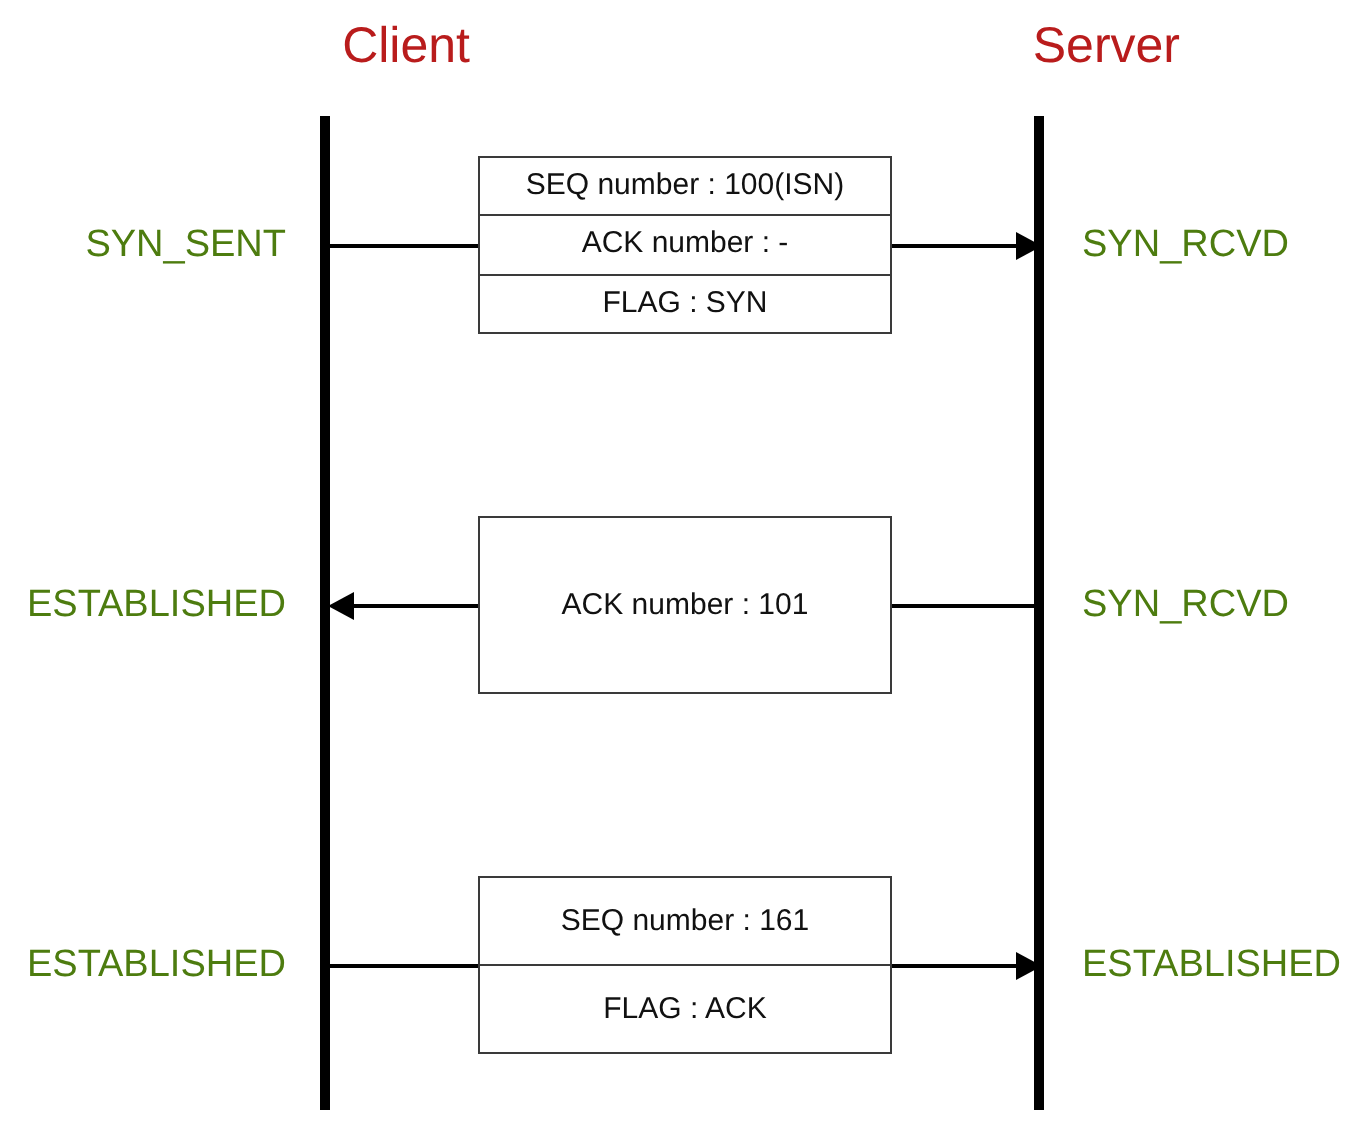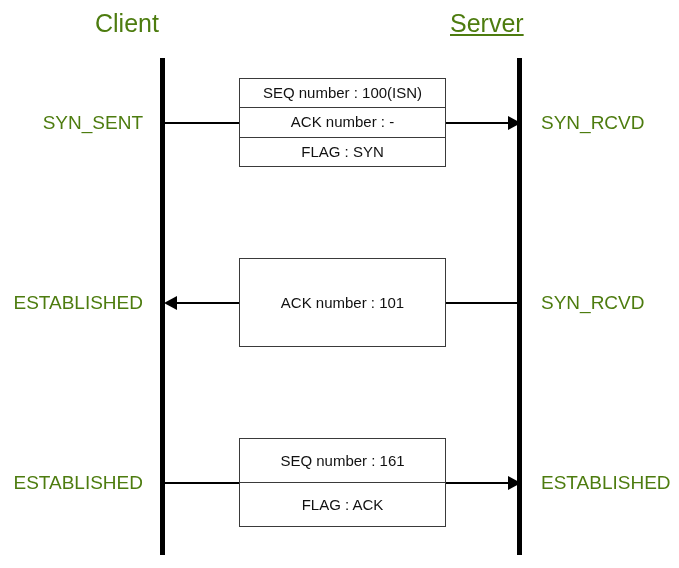--- a/index.html
+++ b/index.html
@@ -17,26 +17,26 @@
     height: 568px;
     background: #ffffff;
     overflow: hidden;
   }
 
   
   .party-title {
     position: absolute;
     font-size: 25px;
     line-height: 30px;
-    text-align: left;
+    text-align: right;
     white-space: nowrap;
-    color: #4d7c0f;
+    color: #b91c1c;
   }
   #title-client { left: 95px; top: 8px; width: 140px; }
-  #title-server { left: 450px; top: 8px; width: 140px; text-decoration: underline; }
+  #title-server { left: 450px; top: 8px; width: 140px; }
 
   
   .lifeline {
     position: absolute;
     top: 58px;
     height: 497px;
     width: 5px;
     background: #000000;
   }
   #lifeline-client { left: 160px; }

